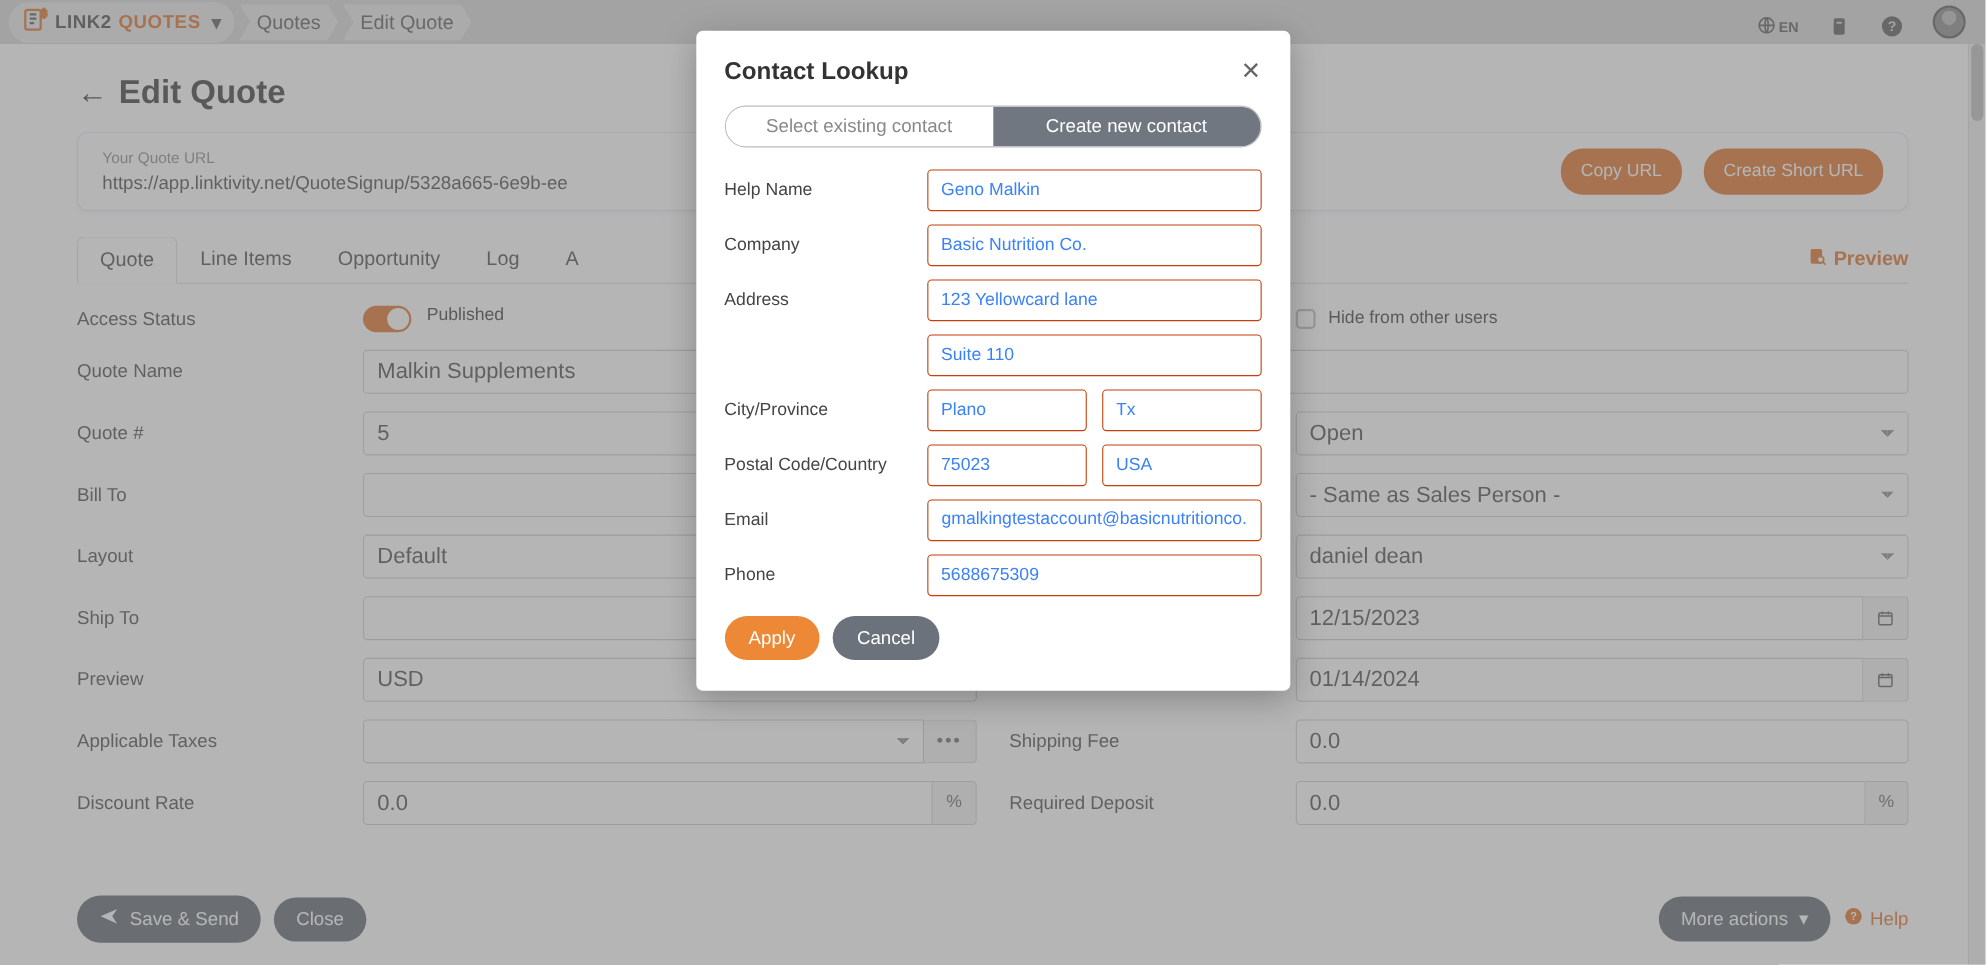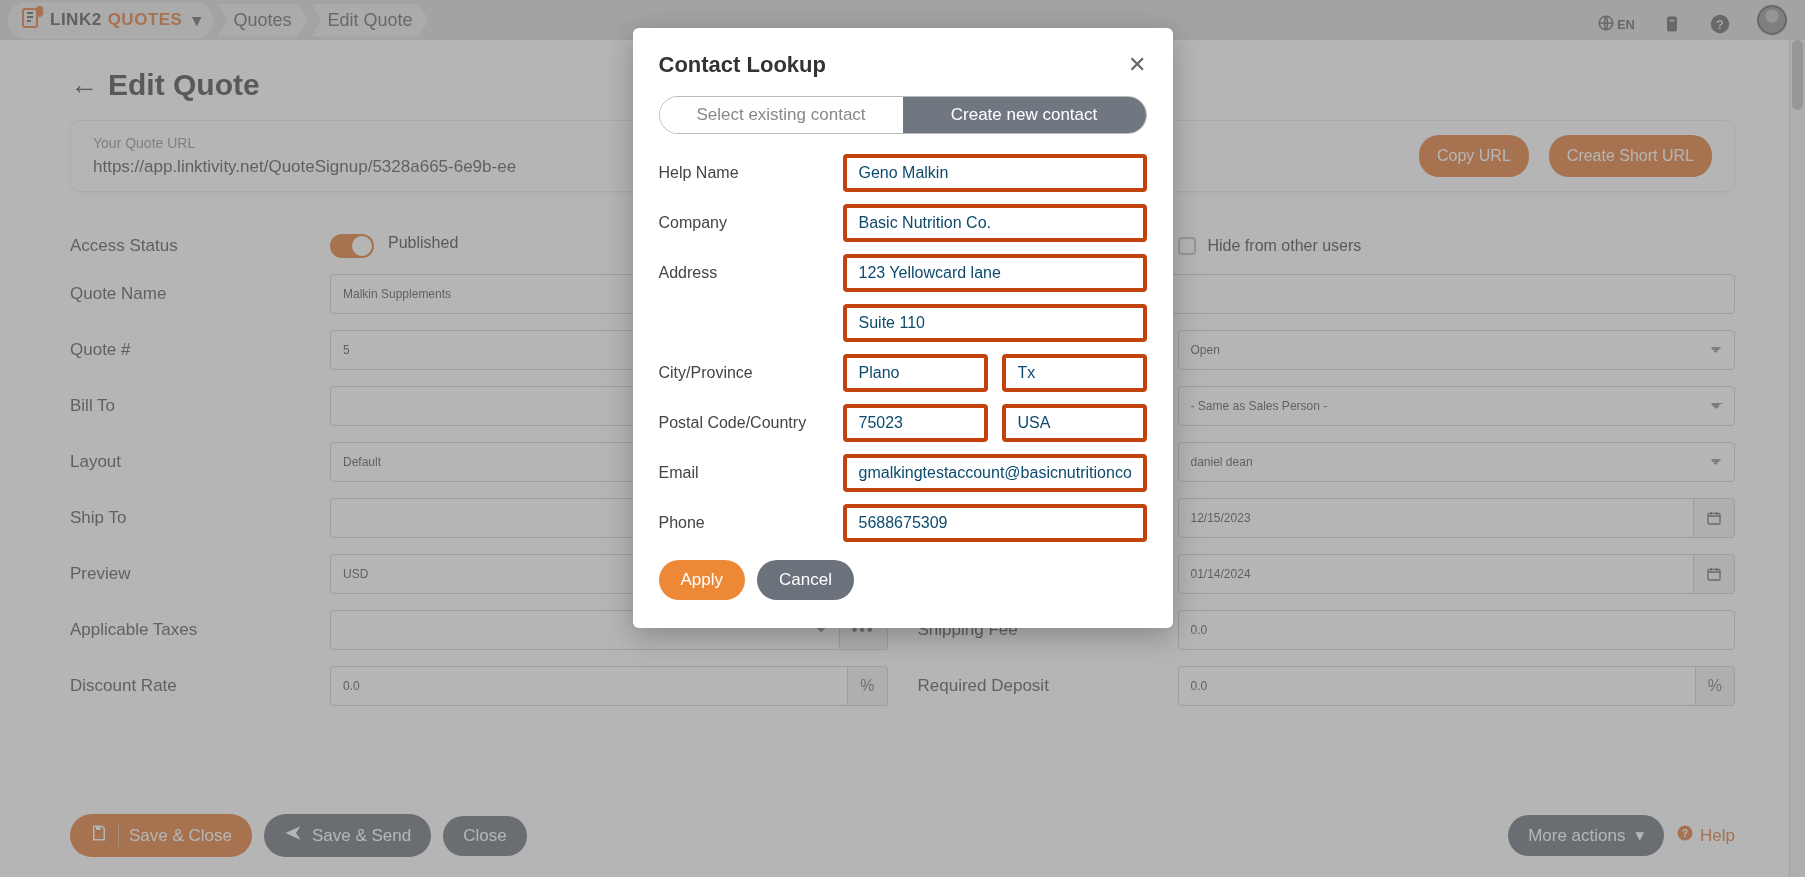--- a/index.html
+++ b/index.html
@@ -137,21 +137,21 @@
     align-items: center;
     margin-bottom: 16px;
   }
   .row .lbl { font-size: 17px; color: #444; }
   .inp, .sel {
     width: 100%;
     height: 40px;
     padding: 0 12px;
     border: 1px solid var(--border);
     border-radius: 4px;
-    font-size: 12px;
+    font-size: 20px;
     background: #fff;
     color: #444;
   }
   .sel { appearance: none; background-image: linear-gradient(45deg, transparent 50%, #888 50%), linear-gradient(-45deg, transparent 50%, #888 50%); background-position: calc(100% - 18px) 50%, calc(100% - 12px) 50%; background-size: 6px 6px; background-repeat: no-repeat; padding-right: 30px;}
   .inp-grp { display:flex; align-items:stretch;}
   .inp-grp .inp { border-radius:4px 0 0 4px; }
   .inp-grp .addon { display:flex;align-items:center;padding:0 12px;border:1px solid var(--border);border-left:none;border-radius:0 4px 4px 0;background:#f2f2f2;color:#666;}
   .inp-grp .addon.btn { cursor:pointer; font-weight:700; letter-spacing:2px;}
 
   .toggle {
@@ -218,22 +218,22 @@
   }
   .seg-btn.active { background: #707780; color:#fff; }
 
   .m-row {
     display:grid; grid-template-columns: 170px 1fr; align-items:center;
     gap: 0 14px; margin-bottom: 12px;
   }
   .m-row .lbl { font-size:16px; color:#444;}
   .m-inp {
     height: 38px; padding: 0 12px;
-    border:4px solid #c2410c; border-radius:4px;
-    font-size: 16px; color:#0c4a6e; width:100%;
+    border:1px solid #c2410c; border-radius:4px;
+    font-size: 16px; color:#3b82f6; width:100%;
   }
   .m-split { display:flex; gap:14px;}
   .m-split .m-inp:first-child { flex:1;}
   .m-split .m-inp:last-child  { flex:1;}
 
   .modal-actions { display:flex; gap:12px; margin-top:18px;}
   .btn-apply {
     background: #ed8936; color:#fff; border:none;
     padding: 10px 22px; border-radius:22px; font-size:17px; cursor:pointer;
   }
@@ -306,20 +306,39 @@
 
   <div class="url-card">
     <div class="url-left">
       <div class="url-label">Your Quote URL</div>
       <div class="url-value">https://app.linktivity.net/QuoteSignup/5328a665-6e9b-ee</div>
     </div>
     <button class="btn-o">Copy URL</button>
     <button class="btn-o">Create Short URL</button>
   </div>
 
+  <div class="tabs-row">
+    <div class="tabs">
+      <div class="tab active">Quote</div>
+      <div class="tab">Line Items</div>
+      <div class="tab">Opportunity</div>
+      <div class="tab">Log</div>
+      <div class="tab">A</div>
+    </div>
+    <div class="preview-link">
+      <span>
+        <svg viewBox="0 0 24 24" fill="#dd6b20">
+            <rect x="4" y="3" width="14" height="18" rx="2"></rect>
+            <circle cx="16" cy="16" r="4" fill="#fff" stroke="#dd6b20" stroke-width="2"></circle>
+            <path d="M19 19l3 3" stroke="#dd6b20" stroke-width="2"></path>
+          </svg>
+      </span>
+      <span>Preview</span>
+    </div>
+  </div>
 
   <div class="form-area">
 
     <div class="row">
       <div class="lbl">Access Status</div>
       <div class="tog-wrap">
         <span class="toggle"></span>
         <span>Published</span>
       </div>
       <div></div>
@@ -405,30 +424,20 @@
       <div class="inp-grp">
         <input class="inp" value="0.0" style="">
         <span class="addon">%</span>
       </div>
     </div>
 
   </div>
 </div>
 
 <div class="footer">
-  <button class="pill orange">
-    <span>
-      <svg width="18" height="18" viewBox="0 0 24 24" fill="#fff">
-          <path d="M5 3h11l3 3v15H5z" fill="none" stroke="#fff" stroke-width="2"></path>
-          <rect x="8" y="3" width="6" height="5" fill="#fff"></rect>
-        </svg>
-    </span>
-    <span class="sep"></span>
-    <span>Save &amp; Close</span>
-  </button>
   <button class="pill gray">
     <span>
       <svg width="18" height="18" viewBox="0 0 24 24" fill="#fff">
           <path d="M2 12l20-9-6 9 6 9z"></path>
         </svg>
     </span>
     <span>Save &amp; Send</span>
   </button>
   <button class="pill gray">Close</button>
   <div class="spacer"></div>

